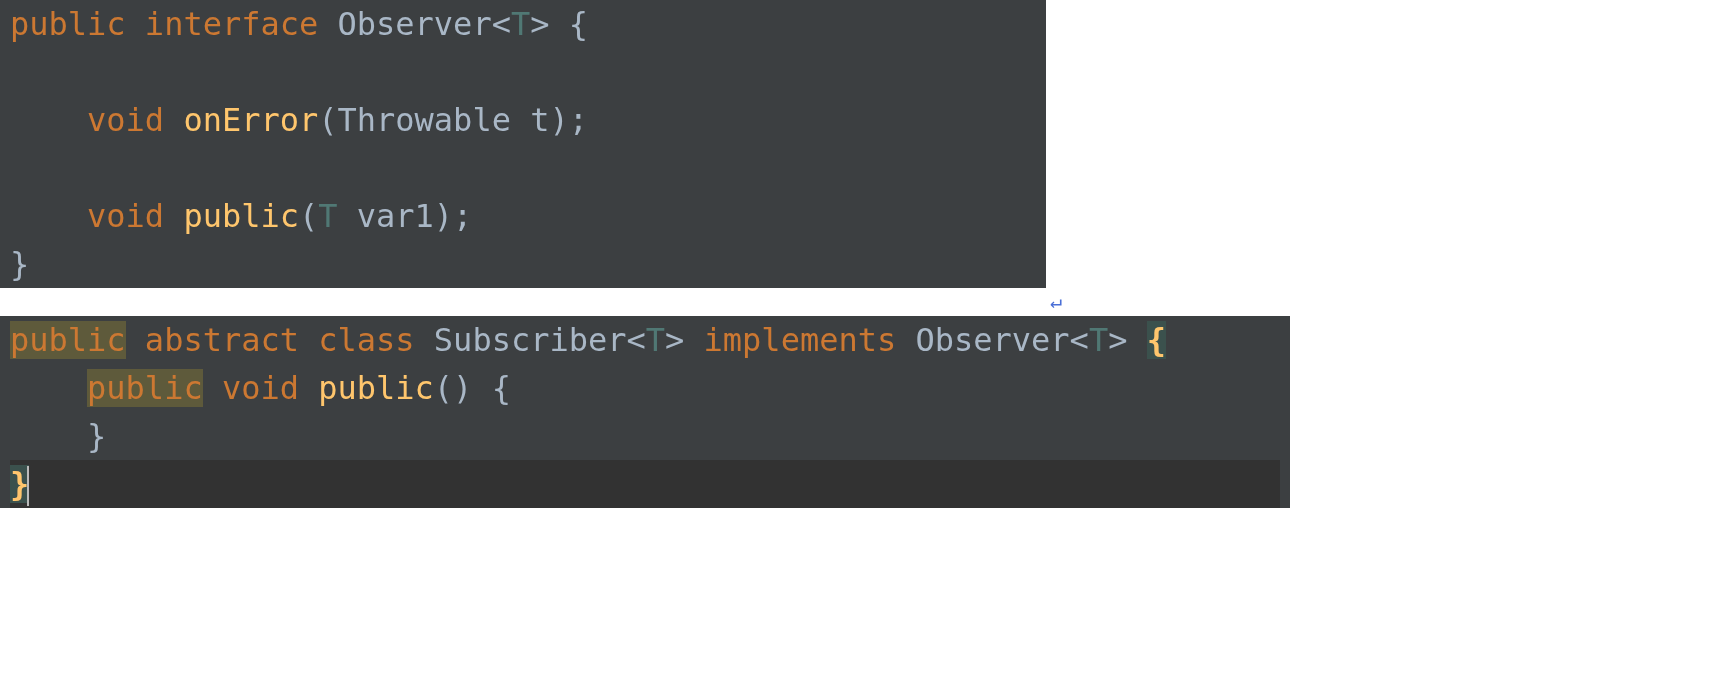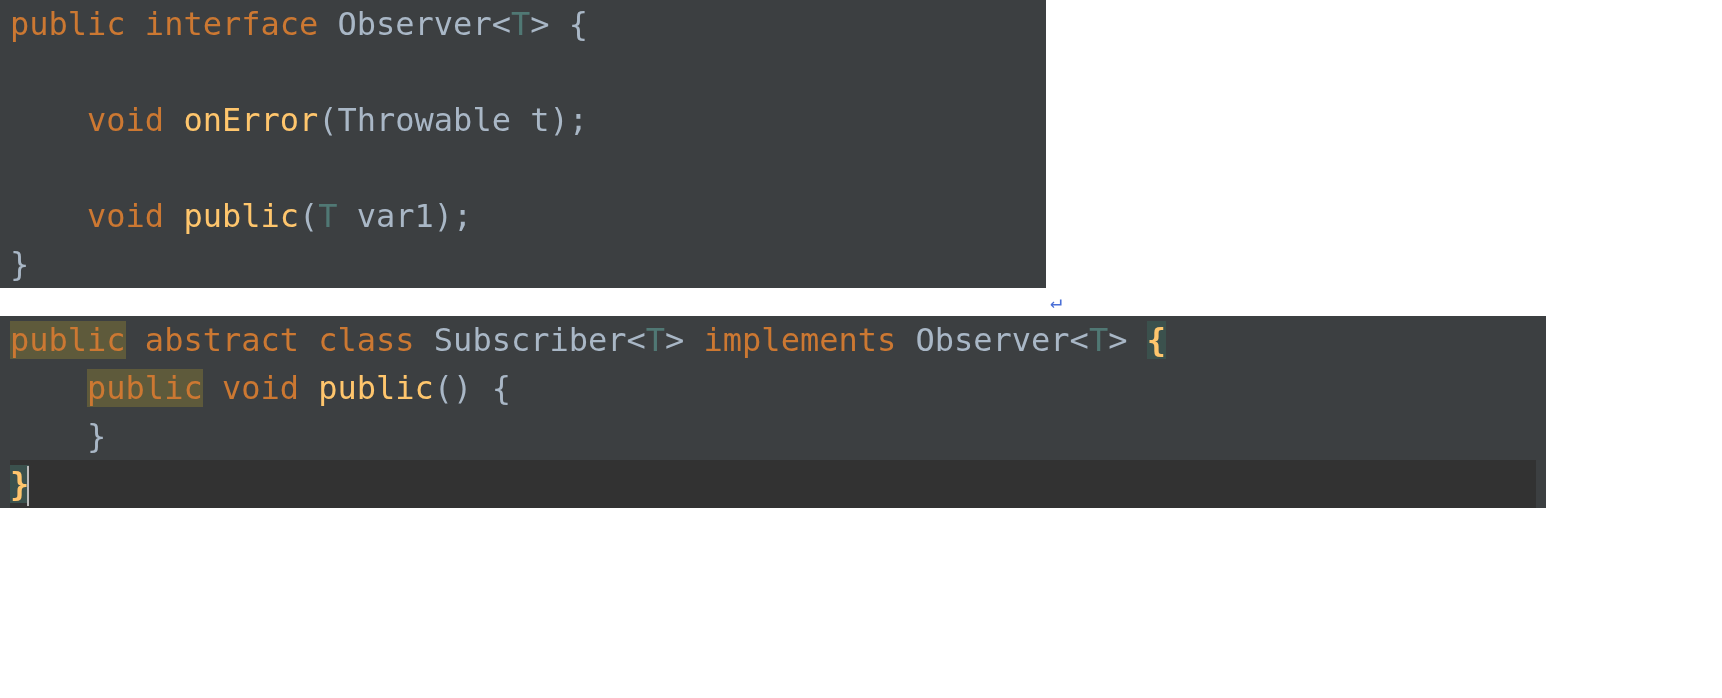--- a/index.html
+++ b/index.html
@@ -17,21 +17,21 @@
     }
     .code-block {
       background: #3c3f41;
       padding: 0 10px;
     }
     .block1 {
       width: 1046px;
       margin-bottom: 28px;
     }
     .block2 {
-      width: 1546px;
+      width: 1290px;
     }
     .code-line {
       white-space: pre;
     }
     .kw-modifier {
       color: #cc7832;
     }
     .kw-interface {
       color: #cc7832;
     }

